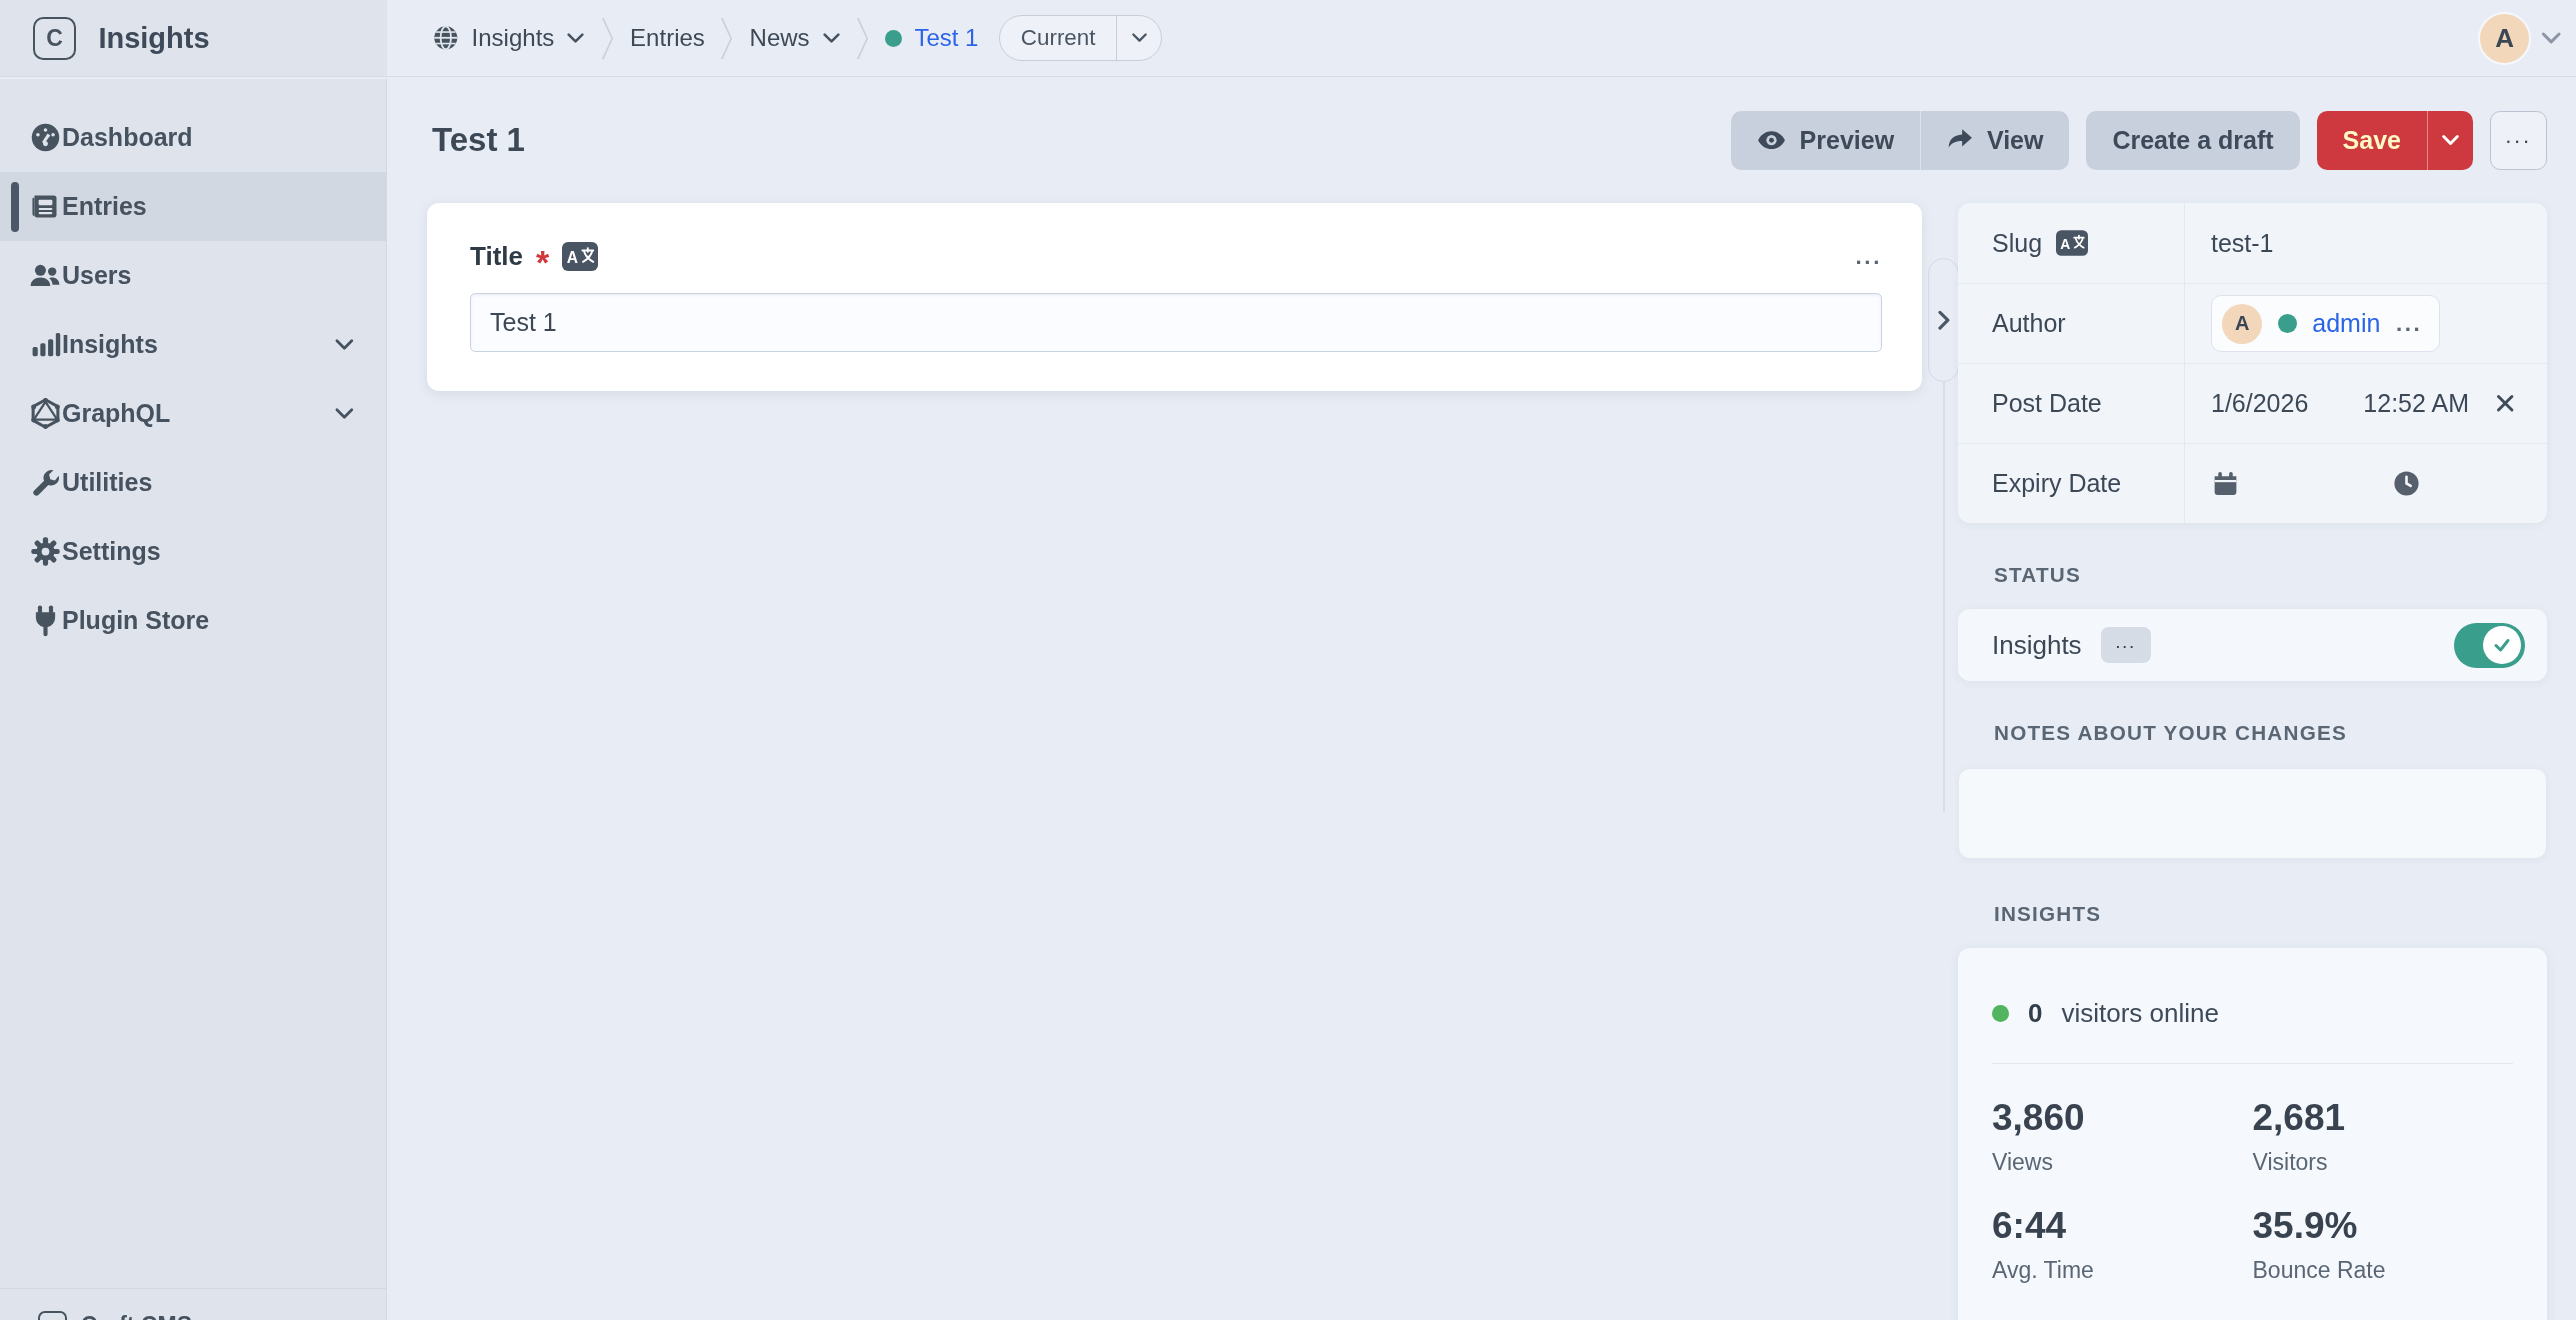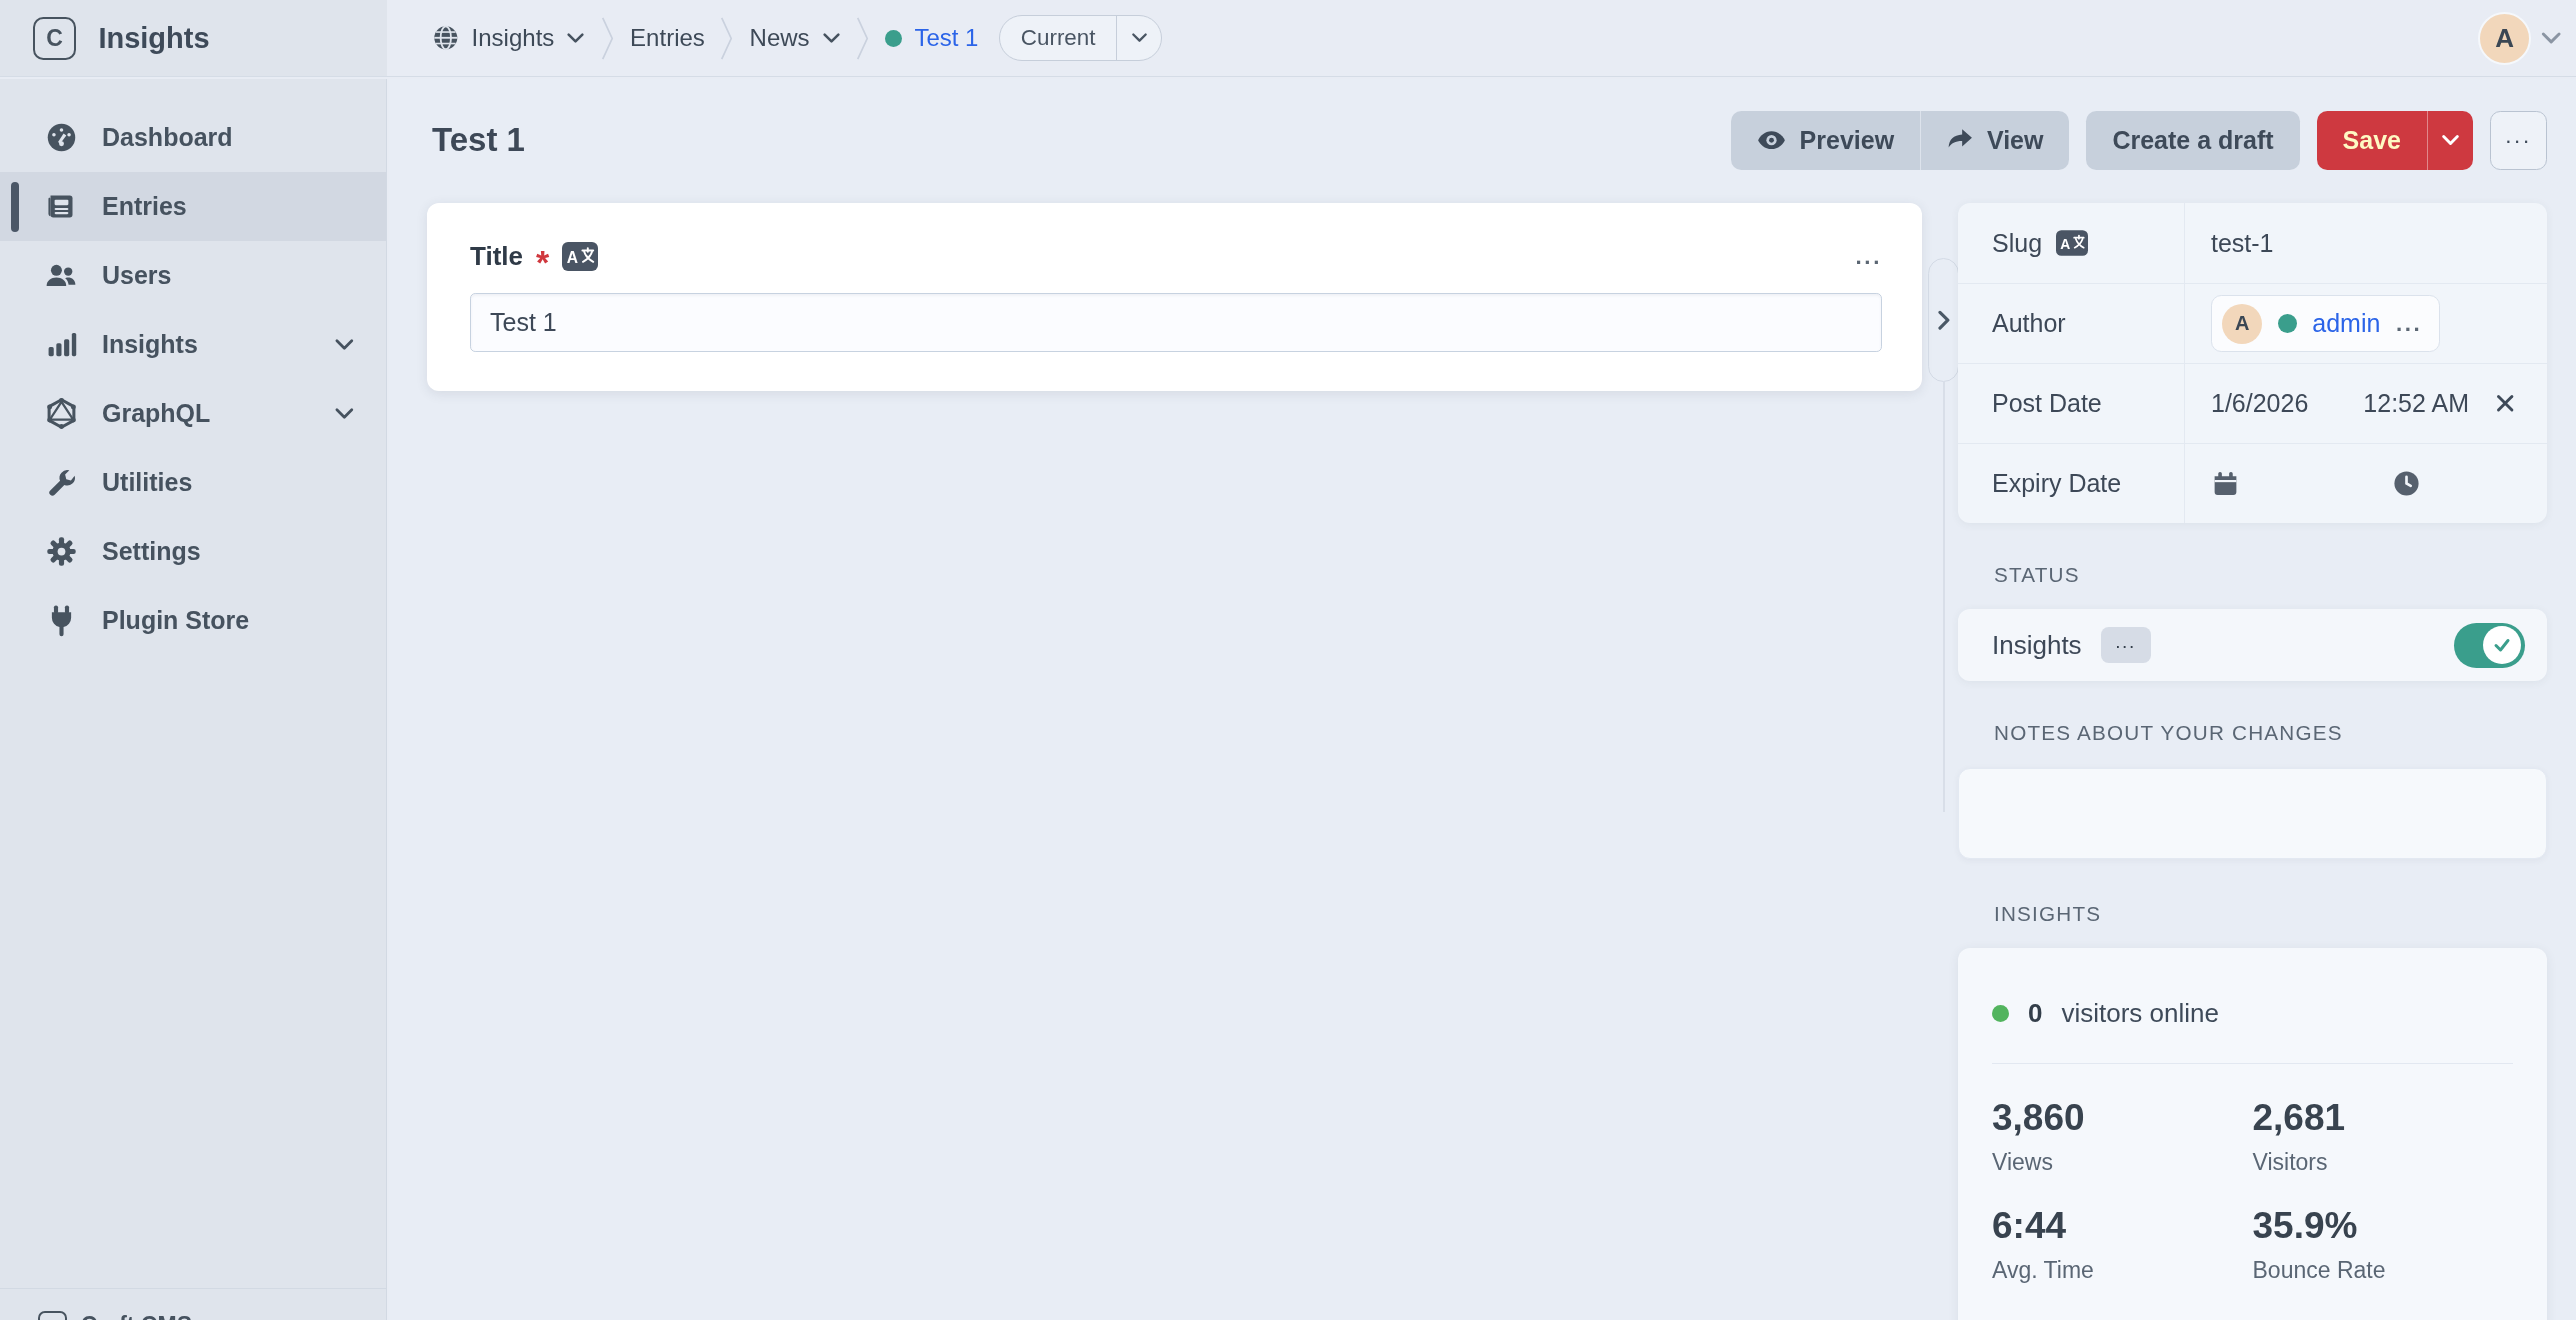--- a/index.html
+++ b/index.html
@@ -34,22 +34,22 @@
 
   #topbar-user { margin-left:auto; display:flex; align-items:center; gap:8.6px; padding-right:13.8px; }
   .avatar { width:53px; height:53px; border-radius:50%; background:#f2d7bb;
     border:2.6px solid #f5f8fc; display:flex; align-items:center; justify-content:center;
     font-size:26px; font-weight:600; color:#3b4754; }
 
   
   #sidebar { position:absolute; left:0; top:79px; bottom:0; width:387px;
     background:#dfe4ec; border-right:1.7px solid #d2d9e3; overflow:hidden; }
   #side-nav { padding-top:24px; }
-  .side-item { position:relative; height:69px; display:flex; align-items:center; gap:24px;
-    padding:0 31px 0 44px; font-size:25px; font-weight:600; color:#46525f; cursor:pointer; }
+  .side-item { position:relative; height:69px; display:flex; align-items:center; 
+    padding:0 31px 0 28px; font-size:25px; font-weight:600; color:#46525f; cursor:pointer; }
   .side-item .ico { width:34px; display:flex; justify-content:center; color:#47535f; flex:none; }
   .side-item.active { background:#d2d8e2; }
   .side-item.active::before { content:""; position:absolute; left:11.2px; top:9.5px; bottom:9.5px;
     width:7.7px; border-radius:4.3px; background:#4b5767; }
   .side-chev { margin-left:auto; color:#46525f; }
   #side-footer { position:absolute; left:0; right:0; bottom:0; height:33px;
     border-top:1.7px solid #d2d9e3; padding-left:38px; }
   #side-footer .foot-inner { margin-top:22.4px; display:flex; align-items:center; gap:13.8px;
     font-size:23px; font-weight:600; color:#46525f; }
   .foot-logo { width:29px; height:29px; border:2.6px solid #47535f; border-radius:6.9px; }
@@ -110,21 +110,21 @@
     cursor:pointer; }
   .author-chip .avatar-sm { width:40px; height:40px; border-radius:50%; background:#f2d7bb;
     display:flex; align-items:center; justify-content:center; font-size:20px; font-weight:600; color:#3b4754; }
   .dot-sm { width:19px; height:19px; border-radius:50%; background:#3a9e8c; }
   .author-name { color:#2b64e8; }
   .date-txt { cursor:pointer; }
   .time-txt { margin-left:55px; cursor:pointer; }
   .clear-x { margin-left:auto; color:#3e4a59; cursor:pointer; }
   .exp-clock { margin-left:152px; }
 
-  .section-heading { margin:40px 0 22.4px 36px; font-size:20.7px; font-weight:400;
+  .section-heading { margin:40px 0 22.4px 36px; font-size:20.7px; font-weight:700;
     color:#5a6674; letter-spacing:1.2px; }
   #status-panel { height:72px; background:#f4f7fb; border-radius:12px;
     box-shadow:0 1.7px 8.6px rgba(50,60,75,.06); display:flex; align-items:center;
     padding:0 22.4px 0 34px; }
   #status-panel .status-label { font-size:26px; color:#3d4857; }
   .mini-more { margin-left:19px; width:50px; height:36px; background:#d6dce6; border:none;
     border-radius:7.7px; color:#333e4a; font-size:19px; letter-spacing:1.7px; cursor:pointer;
     display:flex; align-items:center; justify-content:center; padding-bottom:6.9px; }
   .toggle { margin-left:auto; width:71px; height:45px; border-radius:22.4px; background:#3a9e8c;
     position:relative; cursor:pointer; }

